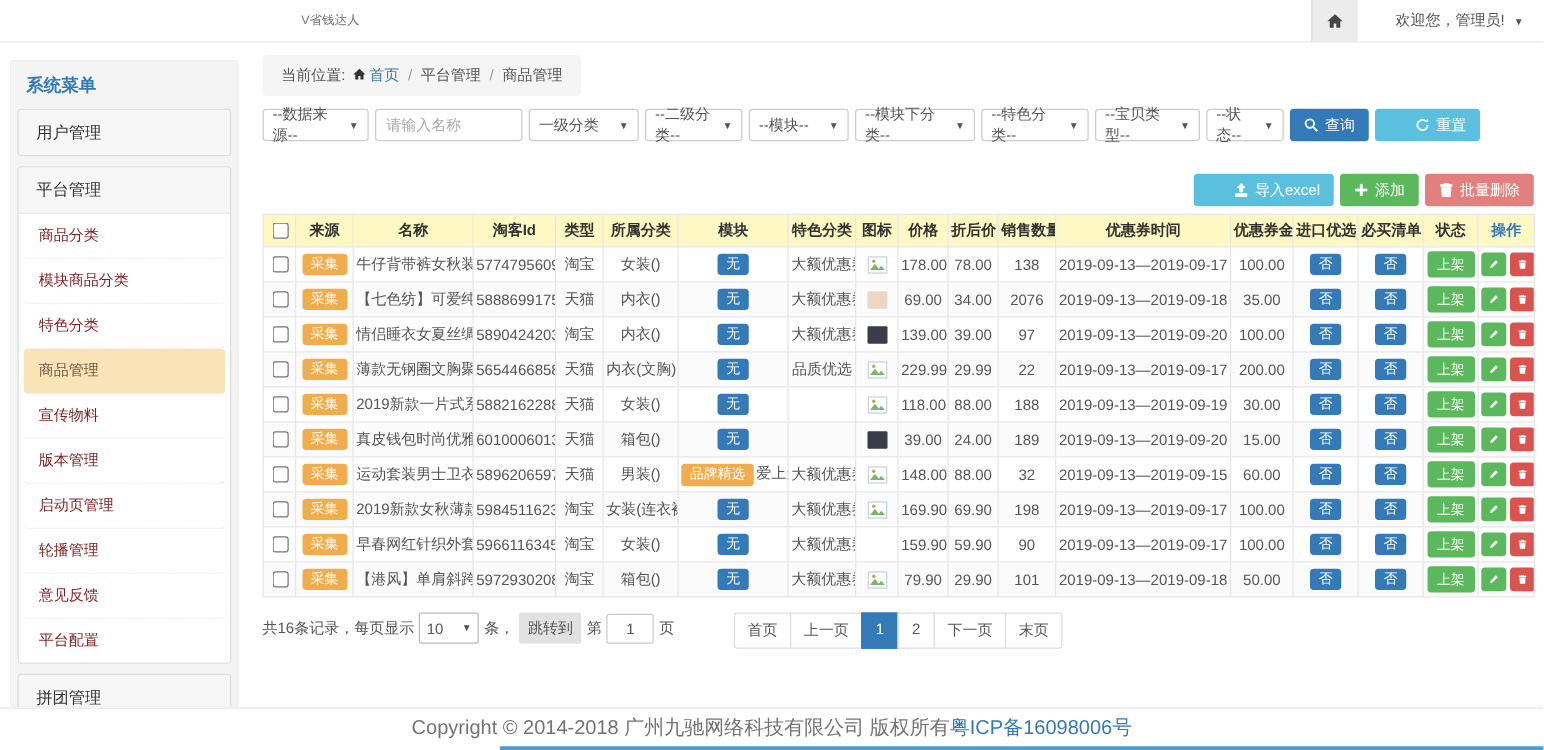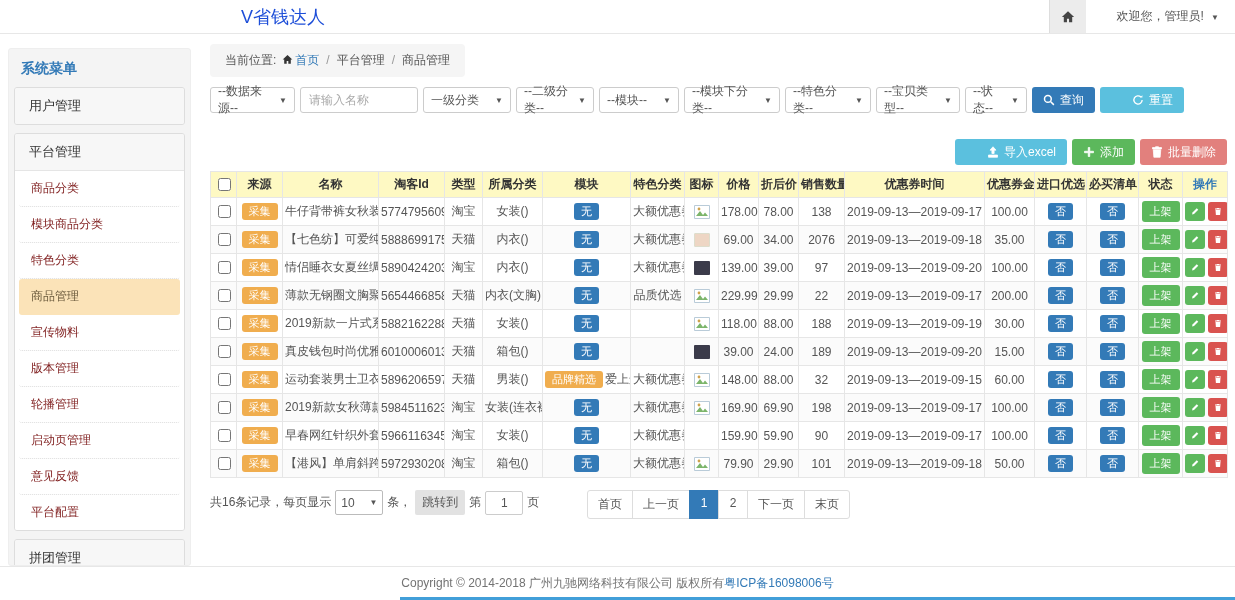--- a/index.html
+++ b/index.html
@@ -5,39 +5,39 @@
   * { box-sizing: border-box; }
   html,body { margin:0; padding:0; }
   body {
     font-family: "Liberation Sans", "DejaVu Sans", sans-serif;
     background:#fff; color:#333;
   }
   .page { position:relative; width:1235px; height:600px; overflow:hidden; background:#fff; }
 
   
   .topbar { position:absolute; top:0; left:0; right:0; height:34px; background:#fff; border-bottom:1px solid #e7e7e7; z-index:4; }
-  .brand { position:absolute; left:241px; top:0; line-height:34px; font-size:18px; color:#1d4ed8; }
+  .brand { position:absolute; left:241px; top:0; line-height:34px; font-size:10px; color:#737373; }
   .top-right { position:absolute; right:0; top:0; height:33px; display:flex; align-items:stretch; }
   .home-box { width:37px; background:#ececec; border-left:1px solid #ddd; display:flex; align-items:center; justify-content:center; cursor:pointer; }
   .home-box svg { width:14px; height:14px; fill:#444; }
   .welcome { line-height:33px; padding:0 16px 0 30px; font-size:12px; color:#555; cursor:pointer; }
   .welcome .caret { font-size:8px; color:#555; margin-left:4px; }
 
   
   .sidebar { position:absolute; left:8px; top:48px; width:183px; bottom:34px; overflow:hidden; background:#f4f4f4; border:1px solid #eee; border-radius:3px; padding:0 0 4px 0; }
   .sidebar-heading { font-size:14px; font-weight:bold; color:#337ab7; padding:11px 12px 9px; }
   .menu-group { margin:0 5px 8px; border:1px solid #ddd; border-radius:3px; background:#f7f7f7; overflow:hidden; }
   .menu-group-head { font-size:13px; color:#333; padding:9px 14px; cursor:pointer; background:#f7f7f7; }
   .submenu { background:#fff; border-top:1px solid #e5e5e5; padding:0 4px; }
   .submenu-item { font-size:12px; color:#7f1d1d; padding:9px 12px; border-bottom:1px dotted #ddd; cursor:pointer; border-radius:3px; }
   .submenu-item:last-child { border-bottom:none; }
   .submenu-item.active { background:#fbe3b8; color:#6b5b3d; border-bottom-color:transparent; }
 
   
-  .footer { position:absolute; left:0; right:0; bottom:0; height:34px; background:#fff; border-top:1px solid #e7e7e7; text-align:center; font-size:12px; color:#737373; line-height:32px; z-index:5; }
+  .footer { position:absolute; left:0; right:0; bottom:0; height:34px; background:#fff; border-top:1px solid #e7e7e7; text-align:center; font-size:16px; color:#737373; line-height:32px; z-index:5; }
   .footer a { color:#337ab7; text-decoration:none; cursor:pointer; }
   .bottom-strip { position:absolute; left:400px; right:0; bottom:0; height:3px; background:#419fd9; z-index:6; }
 
   
   .main { position:absolute; left:210px; top:44px; width:1017px; }
   .breadcrumb { display:inline-block; background:#f5f5f5; border-radius:4px; padding:8px 15px; font-size:12px; color:#555; }
   .breadcrumb .home-link { color:#337ab7; cursor:pointer; }
   .breadcrumb svg { width:11px; height:11px; fill:#333; vertical-align:-1px; margin:0 2px 0 6px; }
   .breadcrumb .sep { color:#999; margin:0 7px; }
 
@@ -118,22 +118,22 @@
         </div>
         <div class="menu-group">
           <div class="menu-group-head">平台管理</div>
           <div class="submenu">
             <div class="submenu-item">商品分类</div>
             <div class="submenu-item">模块商品分类</div>
             <div class="submenu-item">特色分类</div>
             <div class="submenu-item active">商品管理</div>
             <div class="submenu-item">宣传物料</div>
             <div class="submenu-item">版本管理</div>
+            <div class="submenu-item">启动页管理</div>
             <div class="submenu-item">轮播管理</div>
-            <div class="submenu-item">启动页管理</div>
             <div class="submenu-item">意见反馈</div>
             <div class="submenu-item">平台配置</div>
           </div>
         </div>
         <div class="menu-group">
           <div class="menu-group-head">拼团管理</div>
         </div>
       </div>
   </div>
 

